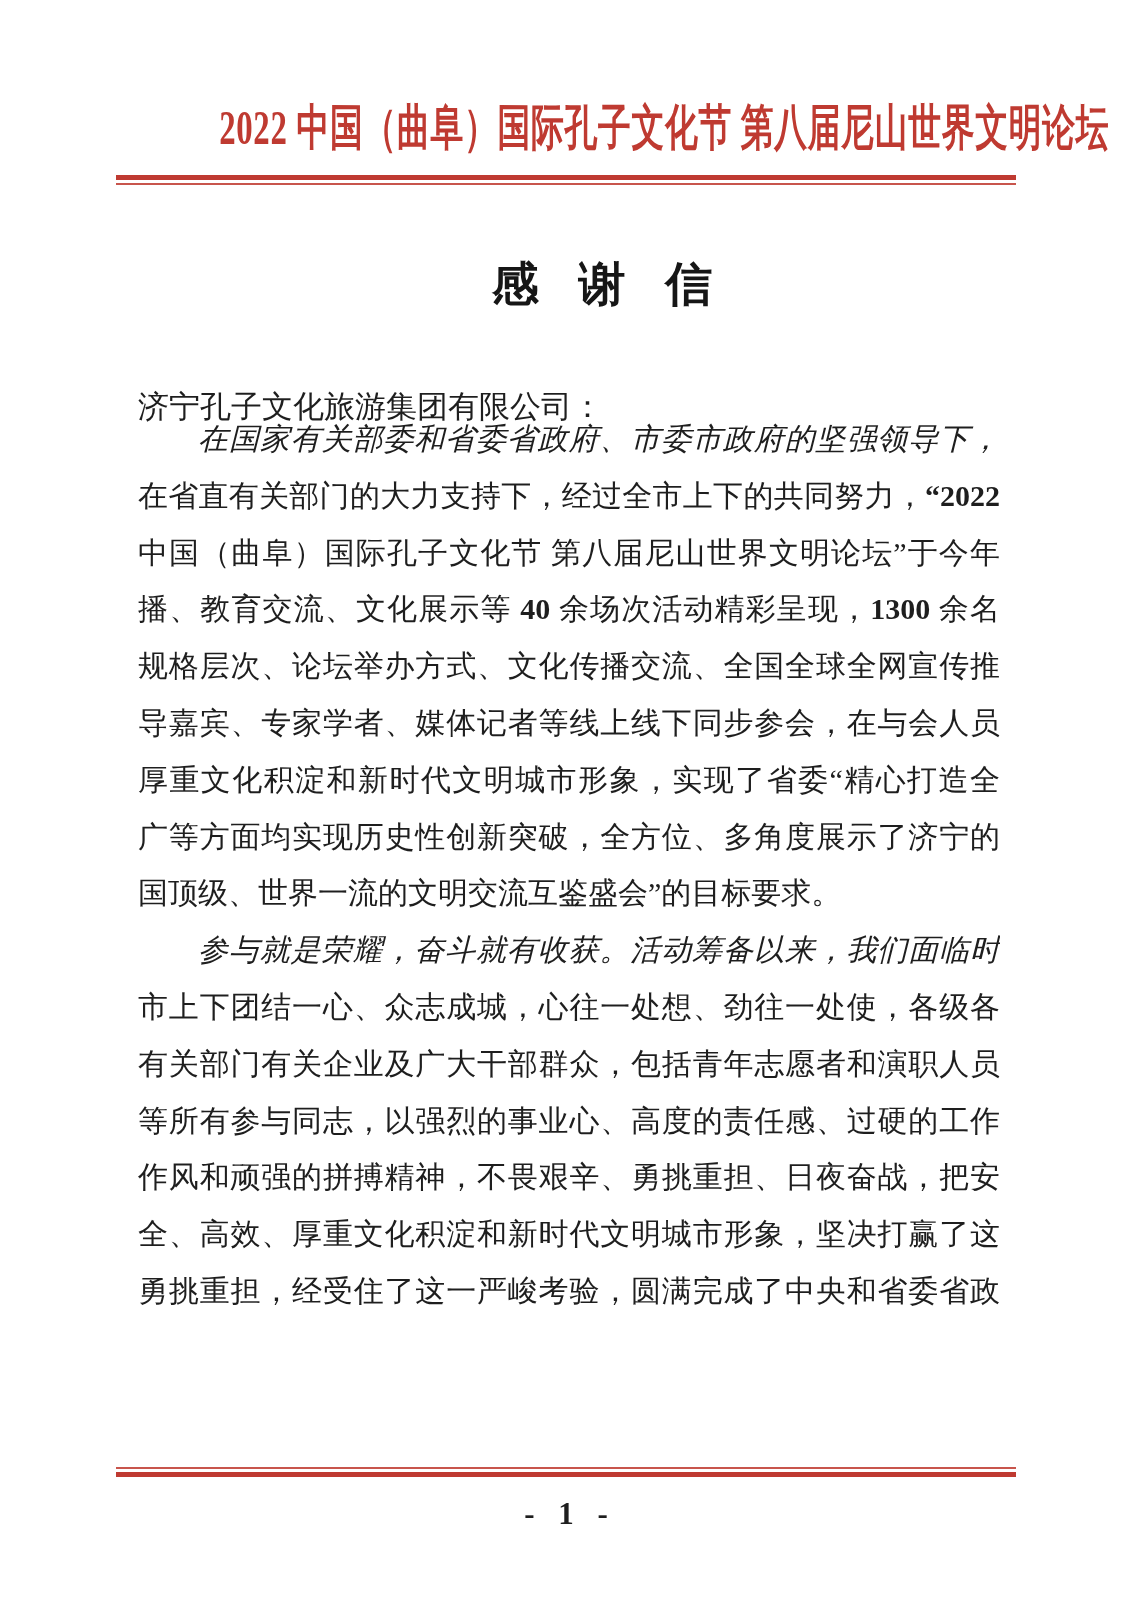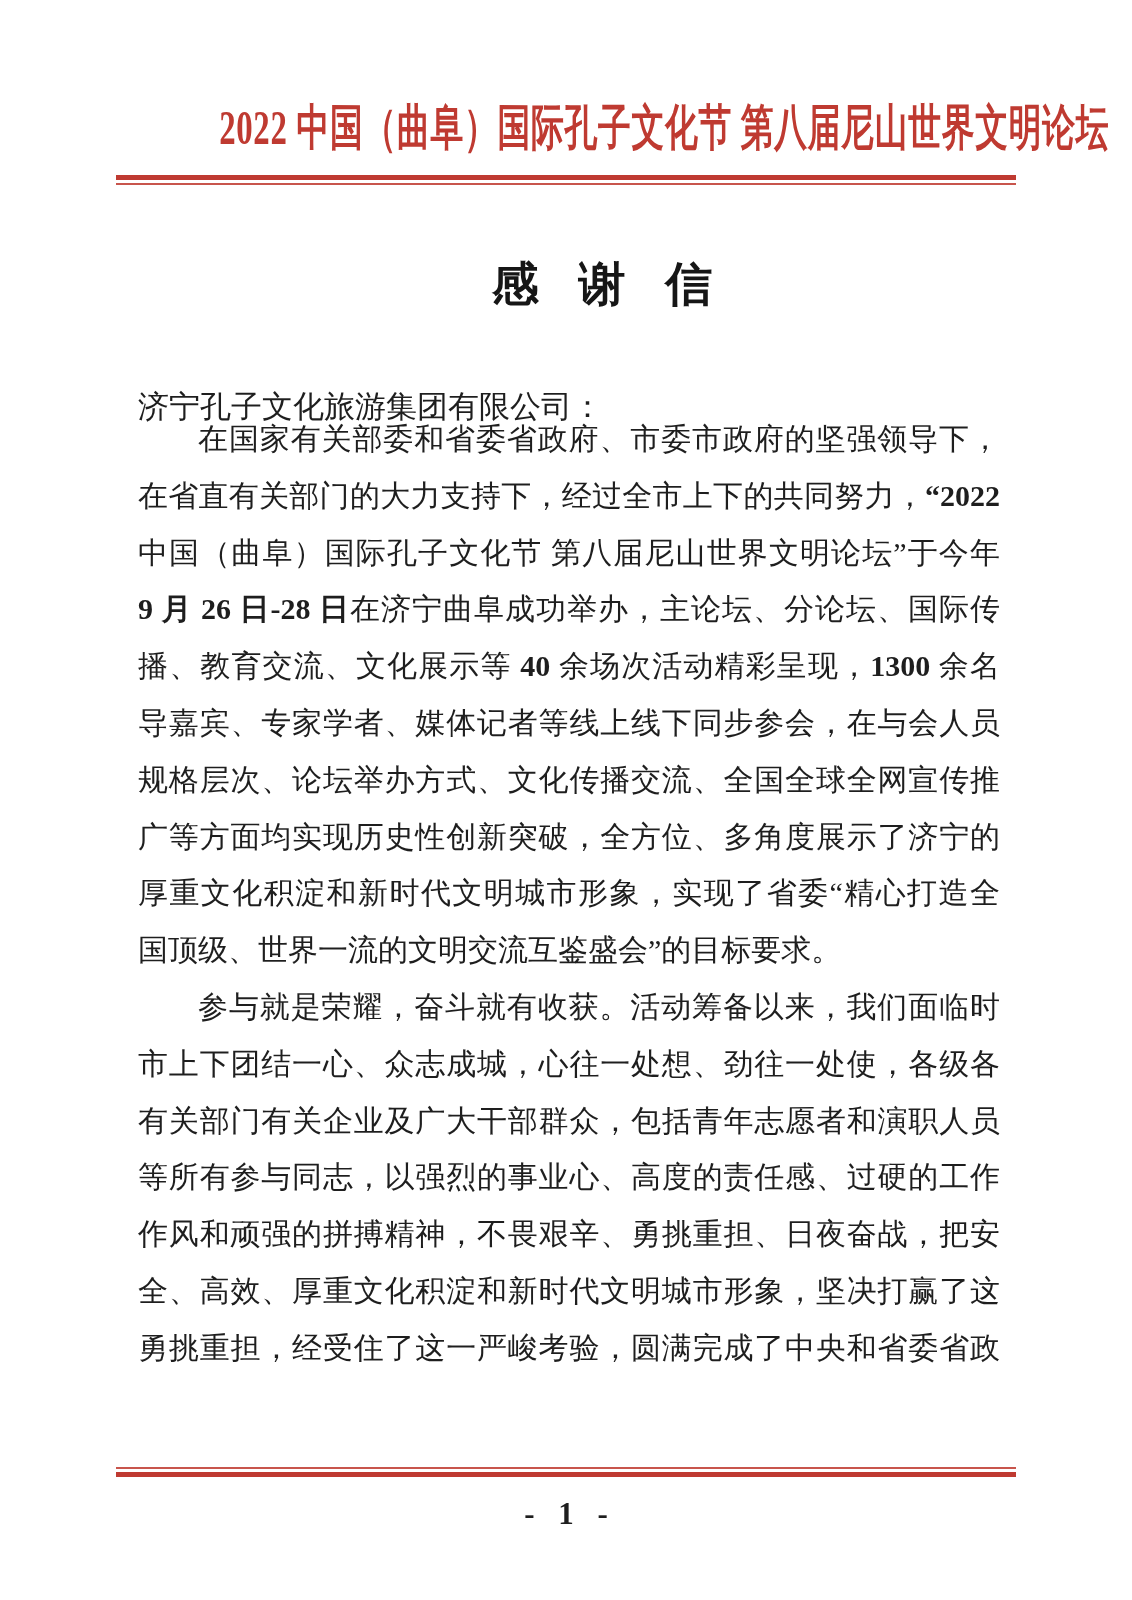--- a/index.html
+++ b/index.html
@@ -90,21 +90,21 @@
     color: #1e1e1e;
   }
   .line {
     height: 56.8px;
     line-height: 56.8px;
     text-align: justify;
     text-align-last: justify;
     text-justify: inter-character;
     overflow: hidden;
   }
-  .line.indent { text-indent: 2em; }
+  .line.indent { text-indent: 2em; font-style: italic; }
   .line.no-just { text-align-last: left; }
   .line .bold { font-weight: bold; }
 
   
   .pagenum {
     position: absolute;
     top: 1496px;
     left: 0;
     width: 100%;
     text-align: center;
@@ -131,26 +131,25 @@
   </div>
 
   <div class="title">感 谢 信</div>
 
   <div class="salutation">济宁孔子文化旅游集团有限公司：</div>
 
   <div class="body-block">
       <div class="line indent"><span>在国家有关部委和省委省政府、市委市政府的坚强领导下，</span></div>
       <div class="line"><span>在省直有关部门的大力支持下，经过全市上下的共同努力，</span><span class="bold">“2022</span></div>
       <div class="line"><span>中国（曲阜）国际孔子文化节 第八届尼山世界文明论坛”于今年</span></div>
-      <div class="line"><span class="bold">9 月 26 日-28 日</span><span>在济宁曲阜成功举办，主论坛、分论坛、国际传</span></div>
       <div class="line"><span>播、教育交流、文化展示等 </span><span class="bold">40</span><span> 余场次活动精彩呈现，</span><span class="bold">1300</span><span> 余名领</span></div>
+      <div class="line"><span>规格层次、论坛举办方式、文化传播交流、全国全球全网宣传推</span></div>
       <div class="line"><span>导嘉宾、专家学者、媒体记者等线上线下同步参会，在与会人员</span></div>
-      <div class="line"><span>规格层次、论坛举办方式、文化传播交流、全国全球全网宣传推</span></div>
+      <div class="line"><span>厚重文化积淀和新时代文明城市形象，实现了省委“精心打造全</span></div>
       <div class="line"><span>广等方面均实现历史性创新突破，全方位、多角度展示了济宁的</span></div>
-      <div class="line"><span>厚重文化积淀和新时代文明城市形象，实现了省委“精心打造全</span></div>
       <div class="line no-just"><span>国顶级、世界一流的文明交流互鉴盛会”的目标要求。</span></div>
       <div class="line indent"><span>参与就是荣耀，奋斗就有收获。活动筹备以来，我们面临时</span></div>
       <div class="line"><span>市上下团结一心、众志成城，心往一处想、劲往一处使，各级各</span></div>
       <div class="line"><span>有关部门有关企业及广大干部群众，包括青年志愿者和演职人员</span></div>
       <div class="line"><span>等所有参与同志，以强烈的事业心、高度的责任感、过硬的工作</span></div>
       <div class="line"><span>作风和顽强的拼搏精神，不畏艰辛、勇挑重担、日夜奋战，把安</span></div>
       <div class="line"><span>全、高效、厚重文化积淀和新时代文明城市形象，坚决打赢了这</span></div>
       <div class="line"><span>勇挑重担，经受住了这一严峻考验，圆满完成了中央和省委省政</span></div>
     </div>
 

